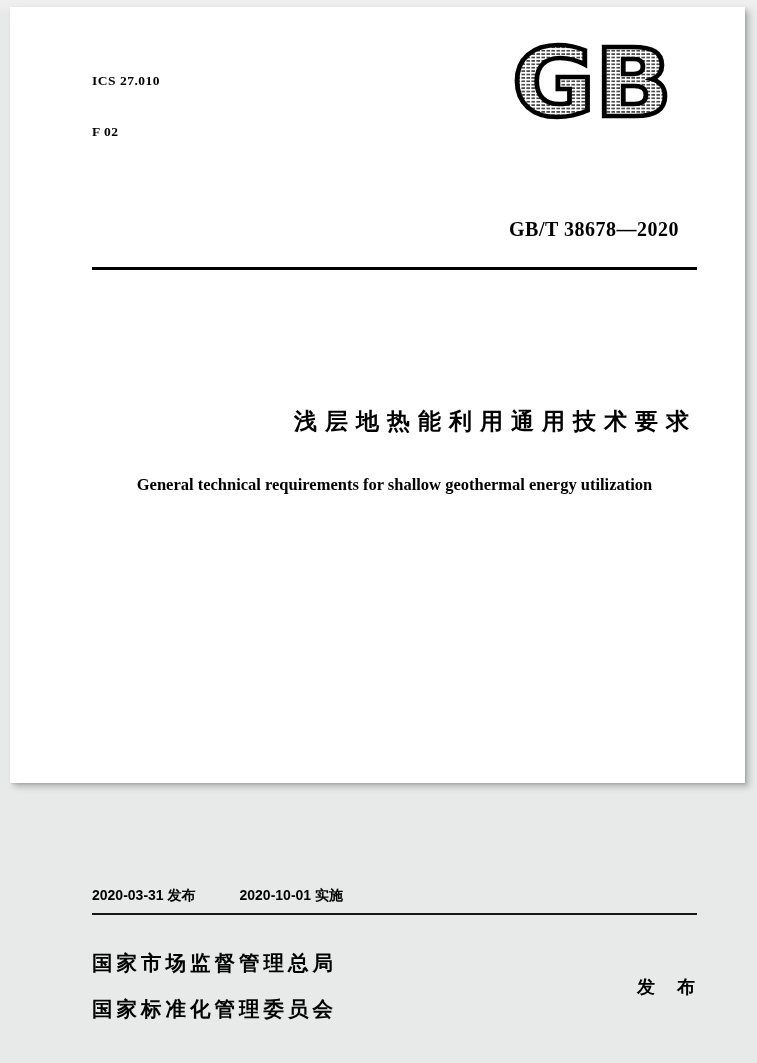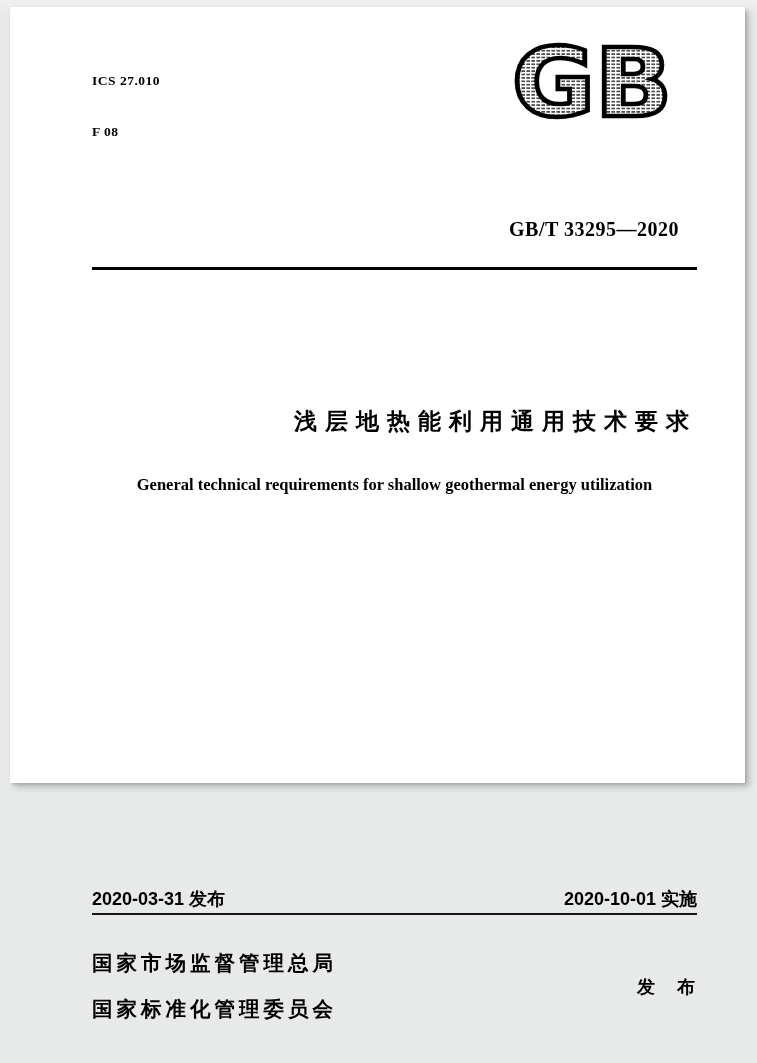--- a/index.html
+++ b/index.html
@@ -85,24 +85,25 @@
     text-align: center;
     font-size: 16.5px; font-weight: bold;
     font-family: "Liberation Serif", serif;
   }
   
   .dates-row {
     position: absolute;
     left: 82px; top: 880px;
     width: 605px;
     display: flex;
-    justify-content: space-between;
+    justify-content: flex-start;
     align-items: baseline;
-    font-size: 18px; font-weight: bold;
+    font-size: 14px; font-weight: bold;
     font-family: "Liberation Sans", sans-serif;
+    gap: 44px;
   }
   .rule-thin {
     position: absolute;
     left: 82px; top: 906px;
     width: 605px; height: 2px;
     background: #161616;
   }
   .issuer-block {
     position: absolute;
     left: 82px; top: 922px;
@@ -129,34 +130,34 @@
   }
 </style>
 </head>
 <body>
 
 <div class="canvas">
   <div class="page">
 
     <div class="ics-block">
       <div>ICS 27.010</div>
-      <div>F 08</div>
+      <div>F 02</div>
     </div>
 
     <svg class="gb-logo" viewBox="0 0 172 98" aria-hidden="true">
       <defs>
         <pattern id="halftone" width="5" height="3.4" patternUnits="userSpaceOnUse">
           <rect width="5" height="3.4" fill="#ffffff"></rect>
           <rect x="0.4" y="1.1" width="3.6" height="1.2" fill="#000000"></rect>
         </pattern>
       </defs>
       <text x="6" y="84" textLength="160" lengthAdjust="spacingAndGlyphs" font-family="'DejaVu Sans', sans-serif" font-weight="bold" font-size="94" fill="url(#halftone)" stroke="#000000" stroke-width="4.5">GB</text>
     </svg>
 
-    <div class="standard-code">GB/T 33295—2020</div>
+    <div class="standard-code">GB/T 38678—2020</div>
     <div class="rule-thick"></div>
 
     <div class="title-zh">浅层地热能利用通用技术要求</div>
     <div class="title-en">General technical requirements for shallow geothermal energy utilization</div>
 
     <div class="dates-row">
       <span>2020-03-31 发布</span>
       <span>2020-10-01 实施</span>
     </div>
     <div class="rule-thin"></div>

